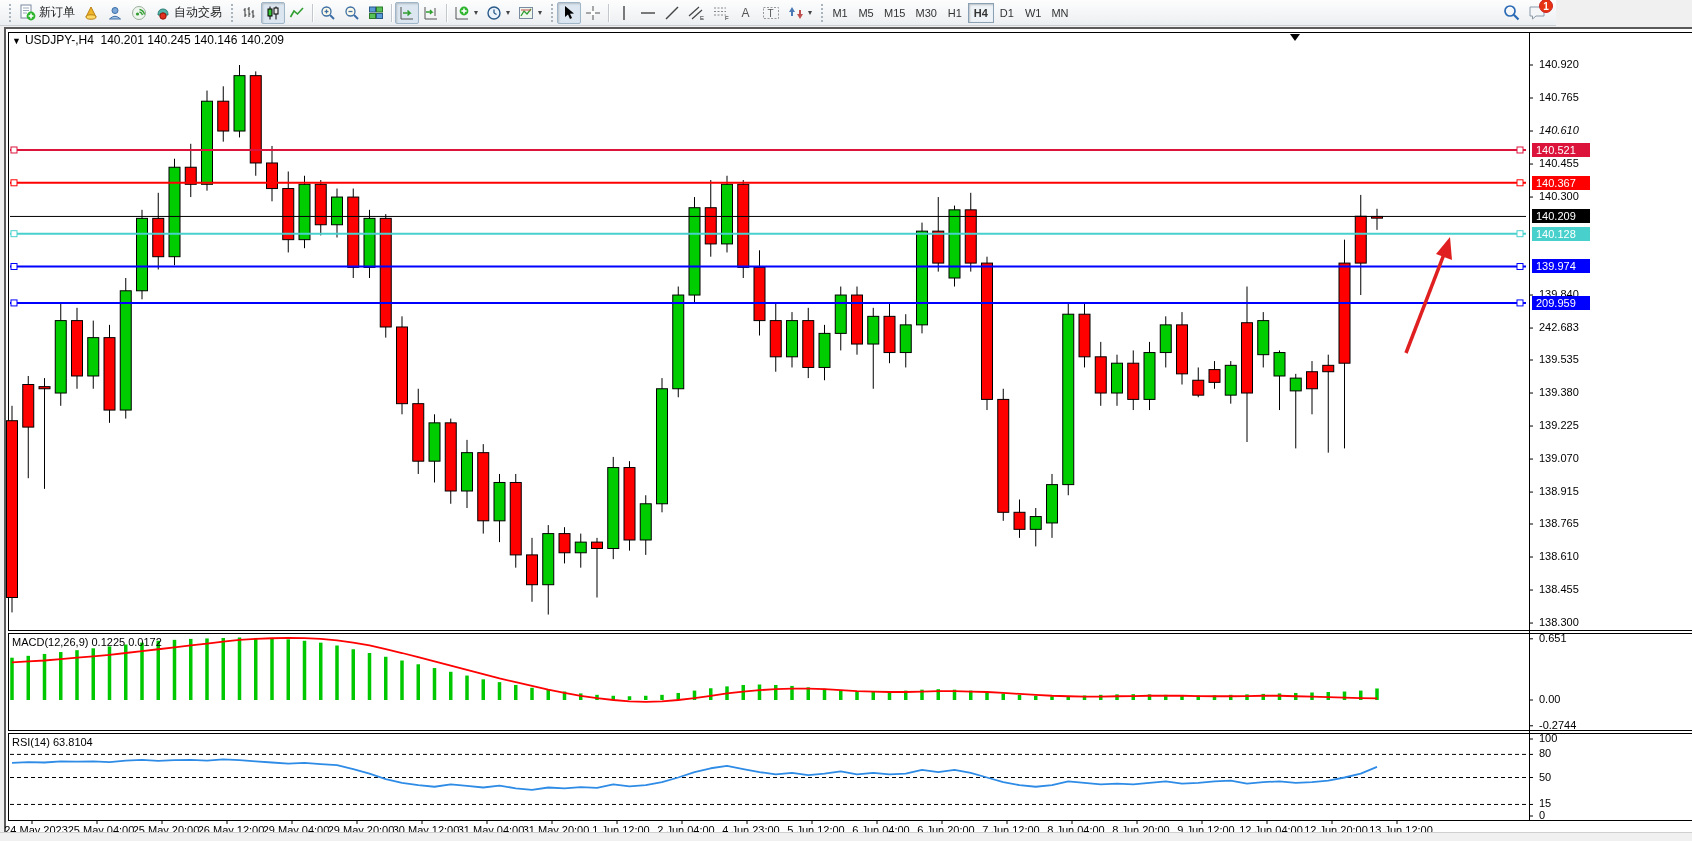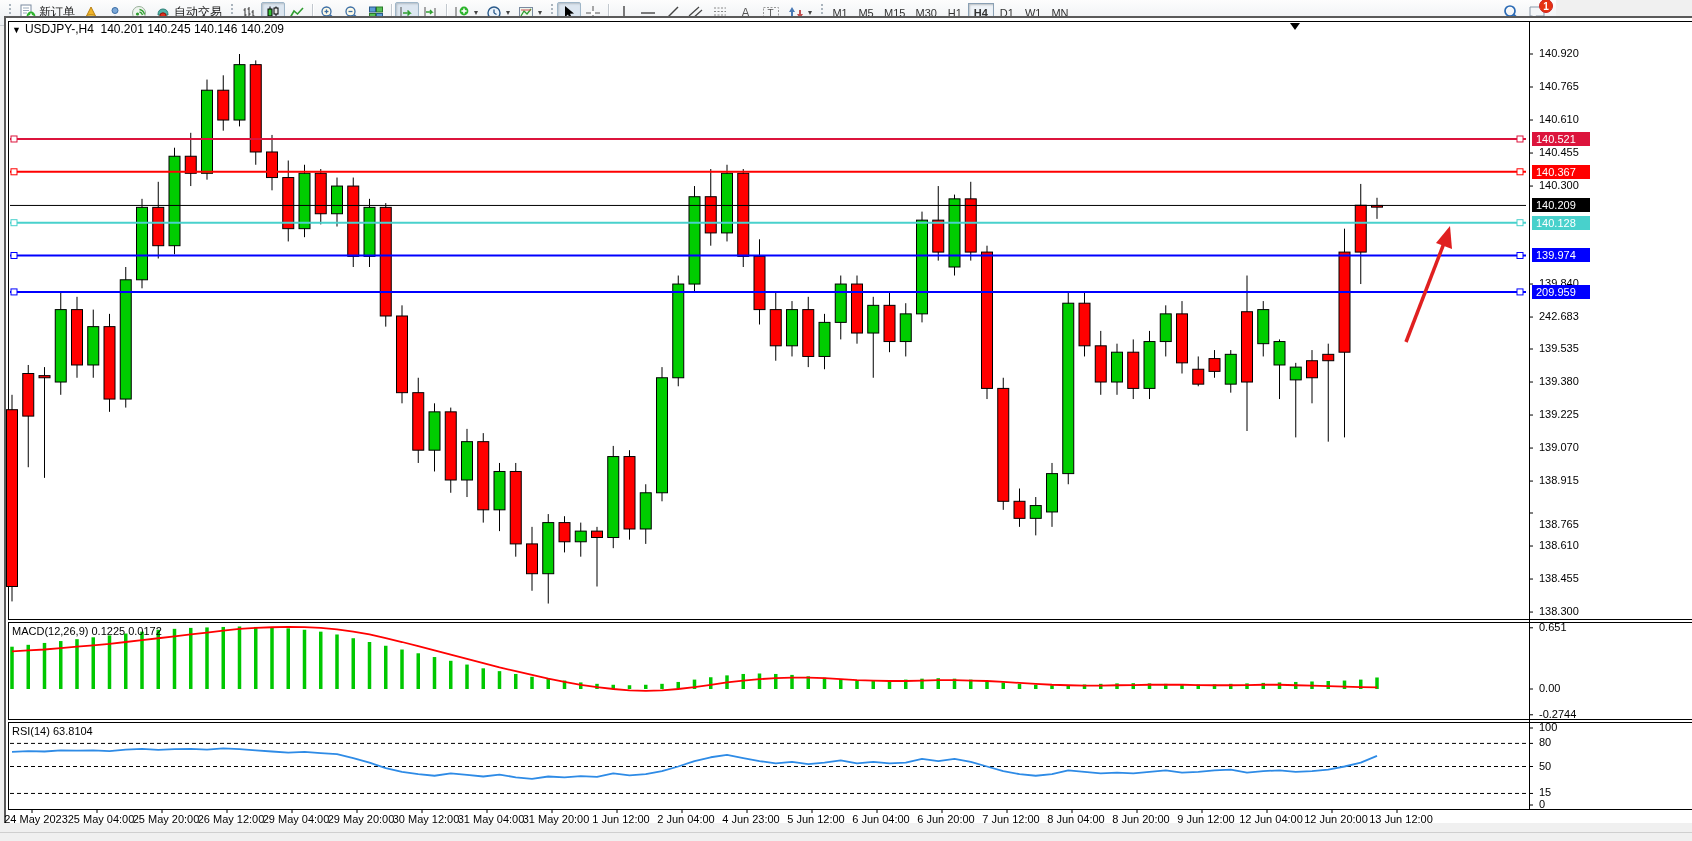--- a/index.html
+++ b/index.html
@@ -26,21 +26,21 @@
   .tf-btn.active { background:#eef3f8; border:1px solid #8aa0b4;
     box-shadow:inset 1px 1px 2px rgba(0,0,0,.22); font-weight:bold; }
   #right-icons { margin-left:auto; display:flex; align-items:center; gap:8px; padding-right:6px; }
   #chat-wrap { position:relative; }
   #chat-badge { position:absolute; right:-7px; top:-5px; min-width:14px; height:14px;
     background:#e63311; color:#fff; font-size:10px; font-weight:bold; border-radius:8px;
     display:flex; align-items:center; justify-content:center; padding:0 3px;
     border:1px solid #c22; }
 
   
-  #chart-window { position:absolute; left:4px; top:16px; width:1688px; height:807px;
+  #chart-window { position:absolute; left:4px; top:27px; width:1688px; height:807px;
     background:#fff; border-left:2px solid #5a5a5a; border-top:2px solid #5a5a5a; }
   #chart-svg { position:absolute; left:0; top:0; }
   .abs { position:absolute; }
   #chart-title { left:6px; top:4px; font-size:12px; color:#000; white-space:nowrap; }
   #chart-title .tri { font-size:9px; margin-right:4px; }
   .ind-label { font-size:11px; color:#000; white-space:nowrap; }
   .tick-label { position:absolute; font-size:11px; color:#000; white-space:nowrap; }
   .badge { position:absolute; left:1526px; width:58px; height:14px; color:#fff;
     font-size:11px; line-height:14px; padding-left:4px; }
   .time-label { position:absolute; top:795px; font-size:11px; color:#000;
@@ -622,31 +622,31 @@
     <div class="abs ind-label" style="left:6px; top:607px;">
       <span>MACD(12,26,9)</span> <span>0.1225 0.0172</span>
     </div>
     <div class="abs ind-label" style="left:6px; top:707px;">
       <span>RSI(14)</span> <span>63.8104</span>
     </div>
 
     <div id="price-axis-labels">
         <div class="tick-label" style="left: 1533px; top: 29px;">140.920</div>
         <div class="tick-label" style="left: 1533px; top: 62.015px;">140.765</div>
-        <div class="tick-label" style="left: 1533px; top: 95.03px;">140.610</div>
+        <div class="tick-label" style="left: 1533px; top: 95.03px; font-style: italic;">140.610</div>
         <div class="tick-label" style="left: 1533px; top: 128.045px;">140.455</div>
         <div class="tick-label" style="left: 1533px; top: 161.06px;">140.300</div>
         <div class="tick-label" style="left: 1533px; top: 259.04px;">139.840</div>
         <div class="tick-label" style="left: 1533px; top: 292.055px;">242.683</div>
         <div class="tick-label" style="left: 1533px; top: 324.005px;">139.535</div>
         <div class="tick-label" style="left: 1533px; top: 357.02px;">139.380</div>
         <div class="tick-label" style="left: 1533px; top: 390.035px;">139.225</div>
         <div class="tick-label" style="left: 1533px; top: 423.05px;">139.070</div>
         <div class="tick-label" style="left: 1533px; top: 456.065px;">138.915</div>
-        <div class="tick-label" style="left: 1533px; top: 488.015px; margin-top: 12px;">138.765</div>
+        <div class="tick-label" style="left: 1533px; top: 488.015px;">138.765</div>
         <div class="tick-label" style="left: 1533px; top: 521.03px;">138.610</div>
         <div class="tick-label" style="left: 1533px; top: 554.045px;">138.455</div>
         <div class="tick-label" style="left: 1533px; top: 587.06px;">138.300</div>
         <div class="badge" style="top: 113.987px; background: rgb(220, 20, 60);">140.521</div>
         <div class="badge" style="top: 146.789px; background: rgb(255, 0, 0);">140.367</div>
         <div class="badge" style="top: 180.443px; background: rgb(0, 0, 0);">140.209</div>
         <div class="badge" style="top: 197.696px; background: rgb(72, 209, 204);">140.128</div>
         <div class="badge" style="top: 230.498px; background: rgb(0, 0, 255);">139.974</div>
         <div class="badge" style="top: 266.921px; background: rgb(0, 0, 255);">209.959</div>
         <div class="tick-label" style="left: 1533px; top: 602.806px;">0.651</div>

